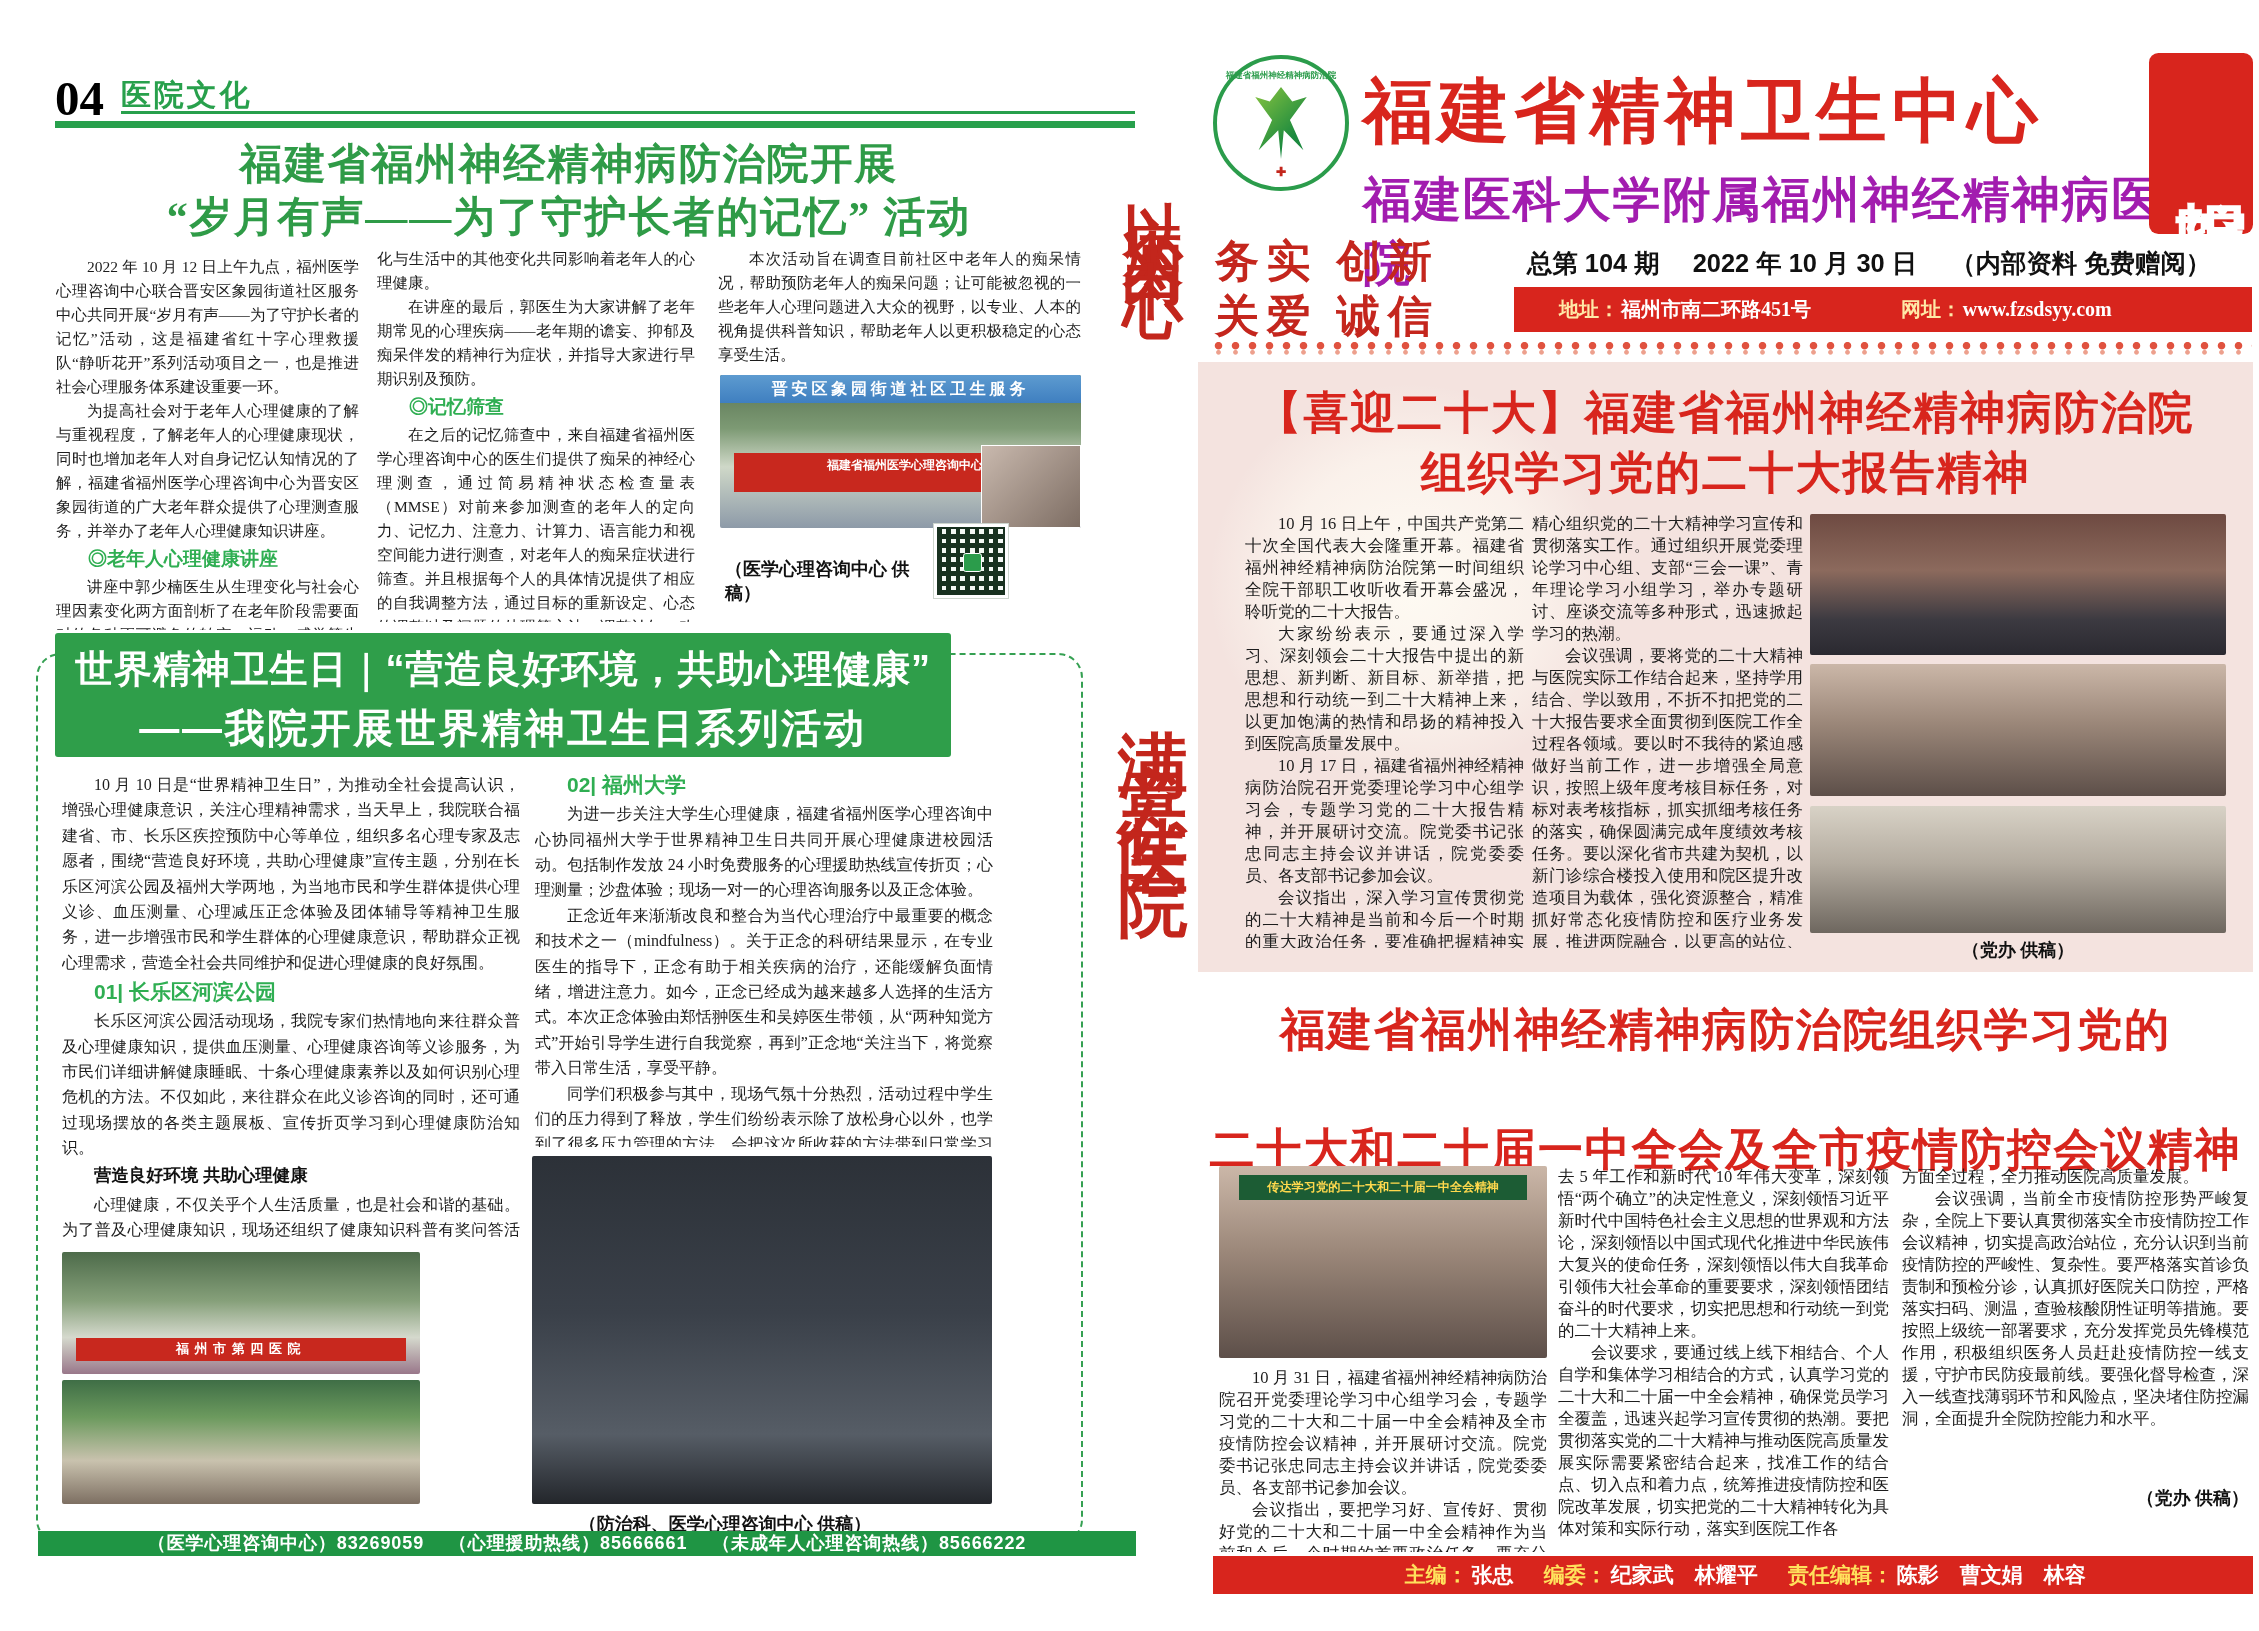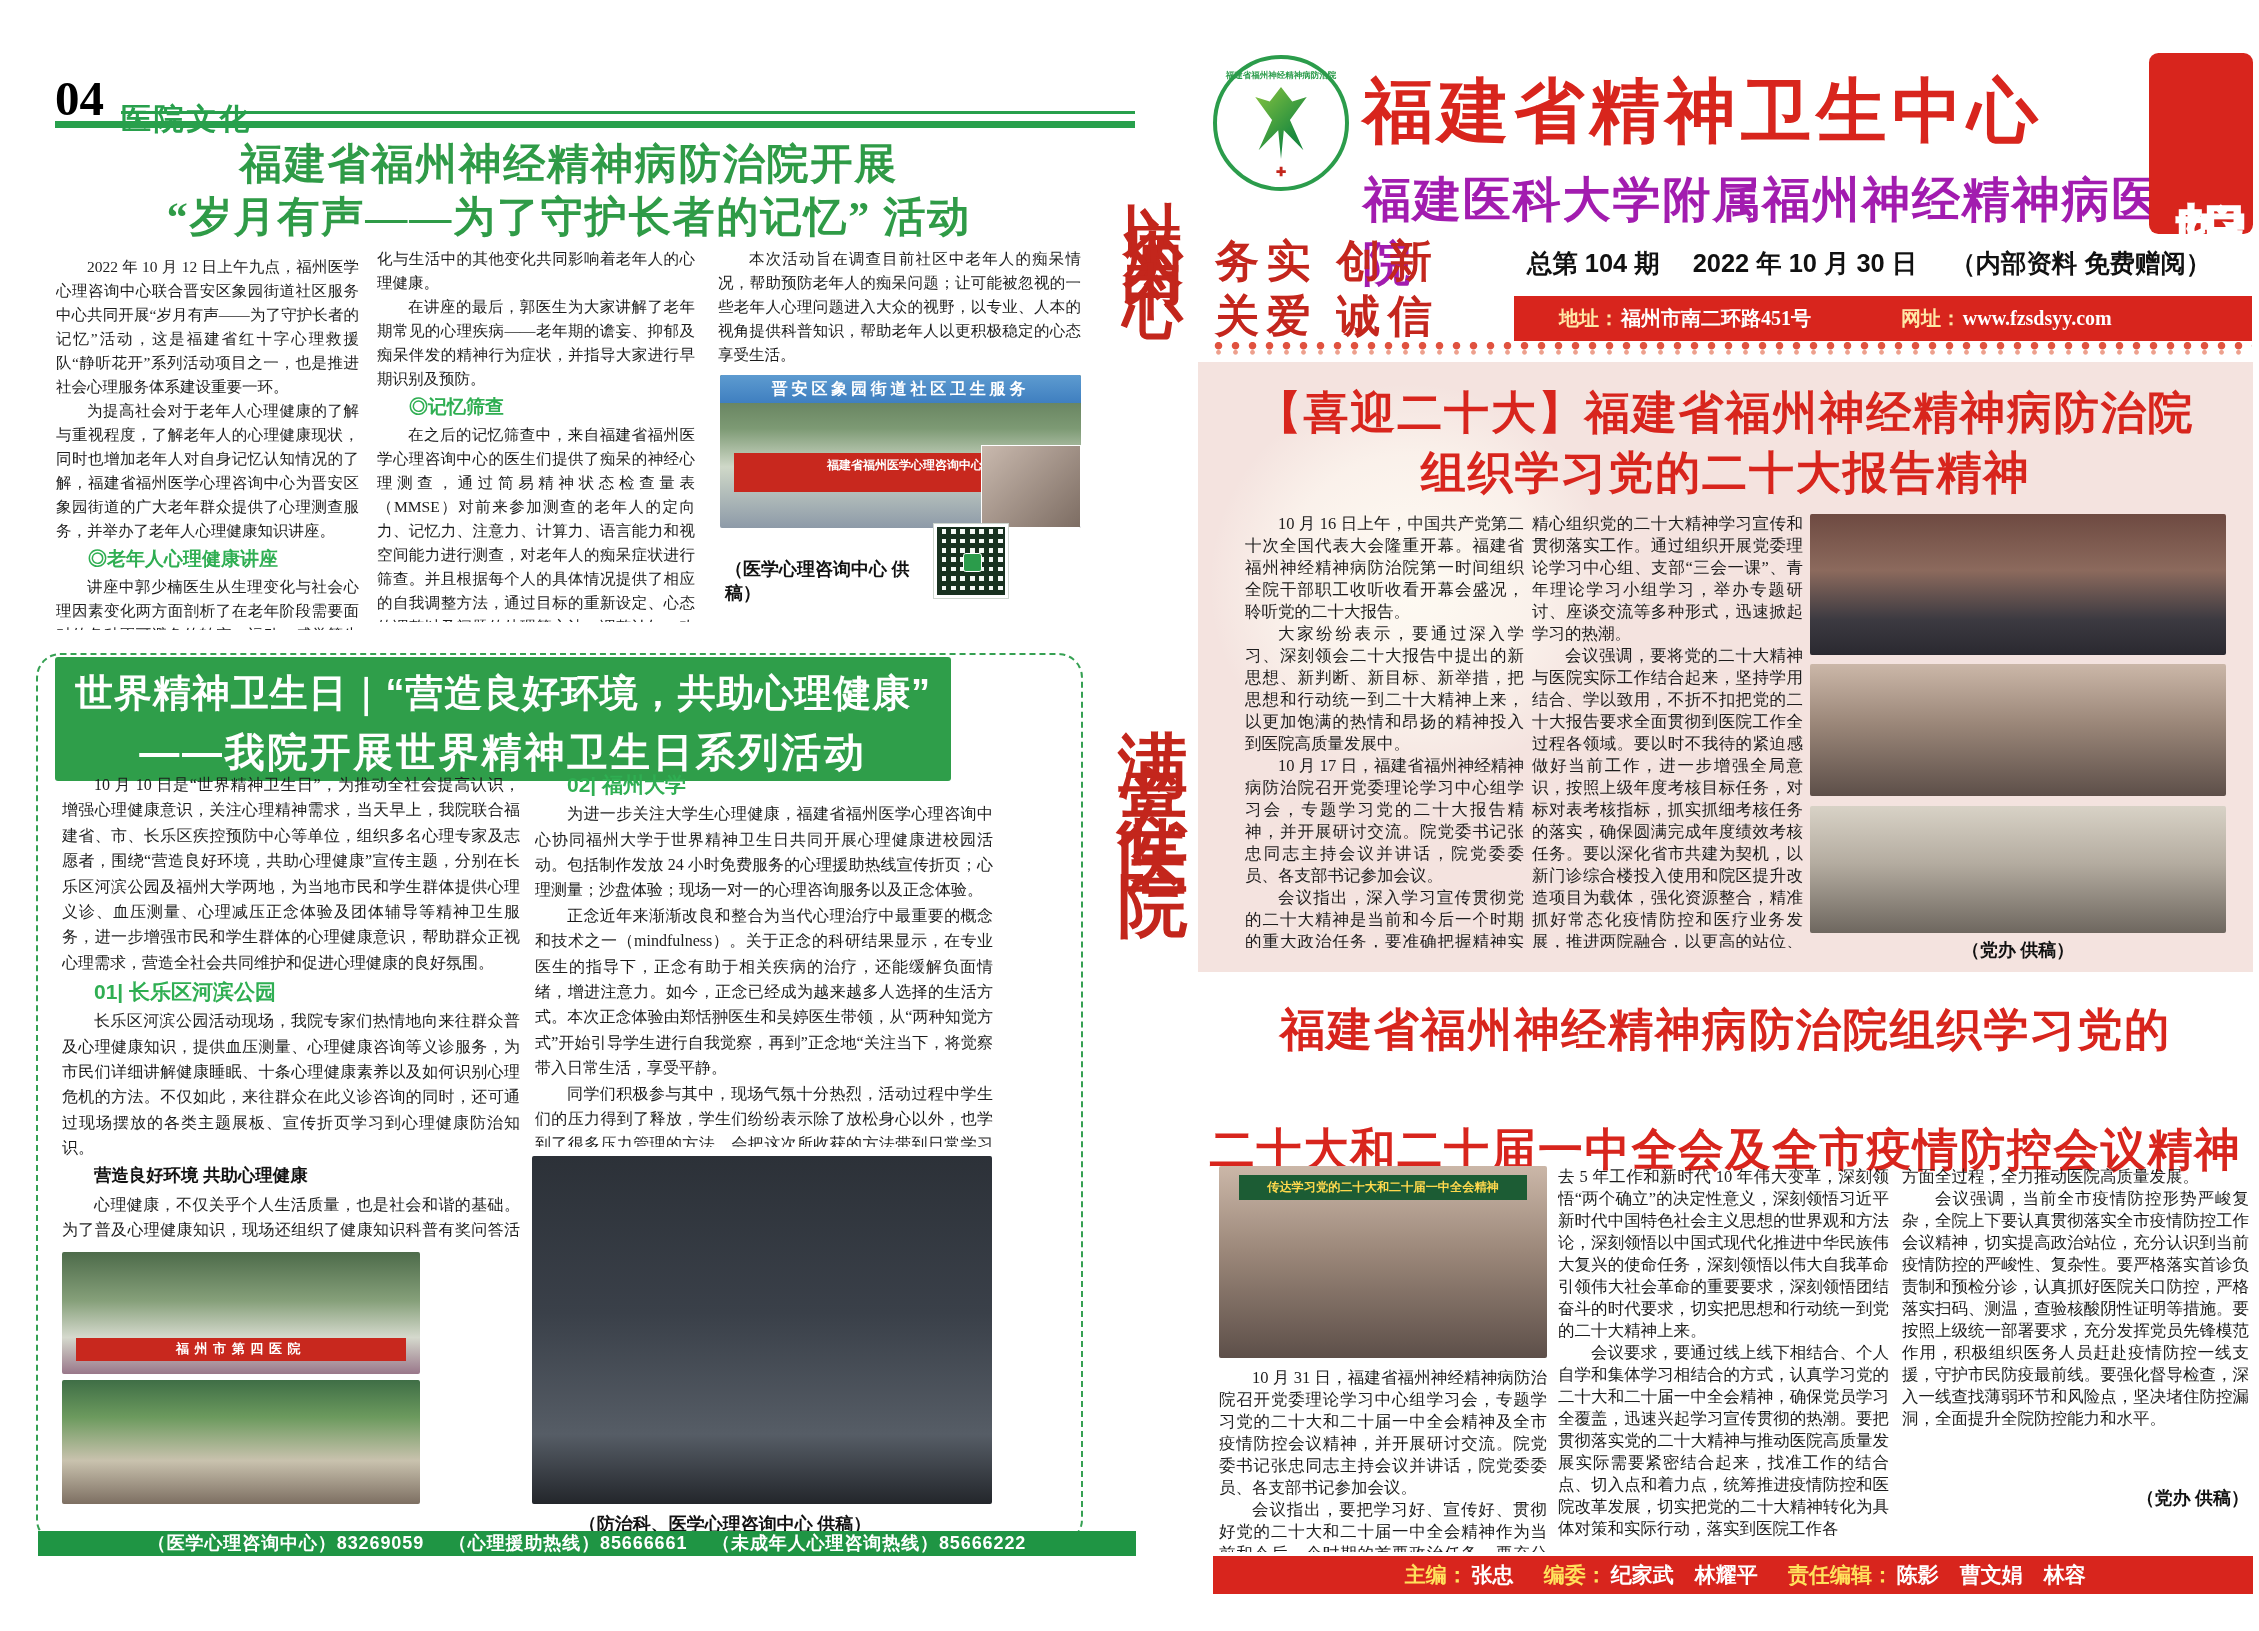--- a/index.html
+++ b/index.html
@@ -1,19 +1,19 @@
 <!DOCTYPE html>
 <html style="font-size:15px"><head>
 <meta charset="utf-8">
 <style>
   html,body{margin:0;padding:0;background:#9a9a9a;}
   #canvas{position:relative;width:2260px;height:1632px;background:#ffffff;
           font-family:"Liberation Serif","DejaVu Serif",serif;color:#1c1c1c;overflow:hidden;}
   .abs{position:absolute;}
-  .hei{font-family:"Liberation Sans","DejaVu Sans",sans-serif;margin-top:24px;}
+  .hei{font-family:"Liberation Sans","DejaVu Sans",sans-serif;}
   p{margin:0;text-indent:2em;text-align:justify;}
   p.cont{text-indent:0;}
 
   
   .lp-pageno{font-size:49px;font-weight:bold;color:#000000;}
   .lp-section{font-size:30px;font-weight:bold;color:#28a04c;letter-spacing:2.8px;}
   .rule-thin{height:2.8px;background:#28a04c;}
   .rule-thick{height:6.6px;background:#28a04c;}
   .a1-title{width:1026px;text-align:center;font-weight:bold;color:#2f9b47;font-size:42px;letter-spacing:1.9px;line-height:1.2;}
   .a1-body{font-size:15.5px;line-height:24px;}
@@ -172,21 +172,21 @@
 
   <div class="abs motto" style="left:1215px;top:234px;width:282px;">
     <div>务实 创新</div>
     <div>关爱 诚信</div>
   </div>
   <div class="abs issue-line" style="left:1527px;top:247px;width:725px;">
     <span>总第 104 期</span>
     <span>2022 年 10 月 30 日</span>
     <span>（内部资料 免费赠阅）</span>
   </div>
-  <div class="abs addr-bar" style="left:1514px;top:296px;width:738px;height:45px;">
+  <div class="abs addr-bar" style="left:1514px;top:287px;width:738px;height:45px;">
     <span style="margin-left:45px;" class="lbl">地址：</span><span>福州市南二环路451号</span>
     <span style="margin-left:85px;" class="lbl">网址：</span><span>www.fzsdsyy.com</span>
   </div>
   <div class="abs lace" style="left:1210px;top:341px;width:1042px;"></div>
 
   <div class="abs pink-panel" style="left:1198px;top:362px;width:1055px;height:610px;">
     <div class="emblem" style="position:absolute;left:9.4px;top:19px;width:405px;height:405px;"></div>
     <div class="rp-title" style="position:absolute;left:0;top:21px;">【喜迎二十大】福建省福州神经精神病防治院</div>
     <div class="rp-title" style="position:absolute;left:0;top:81px;">组织学习党的二十大报告精神</div>
 

